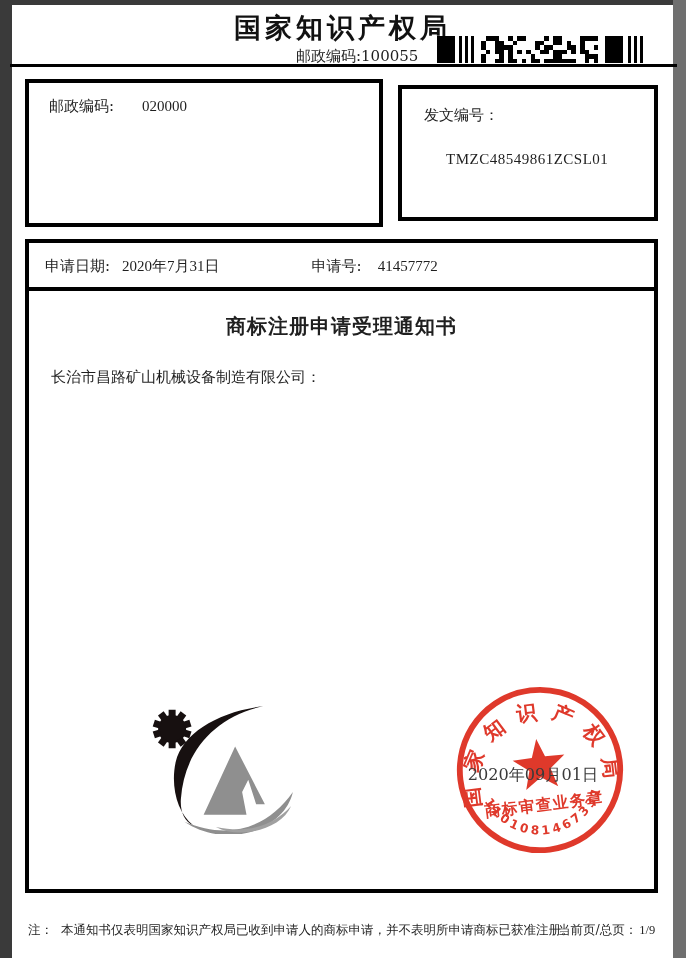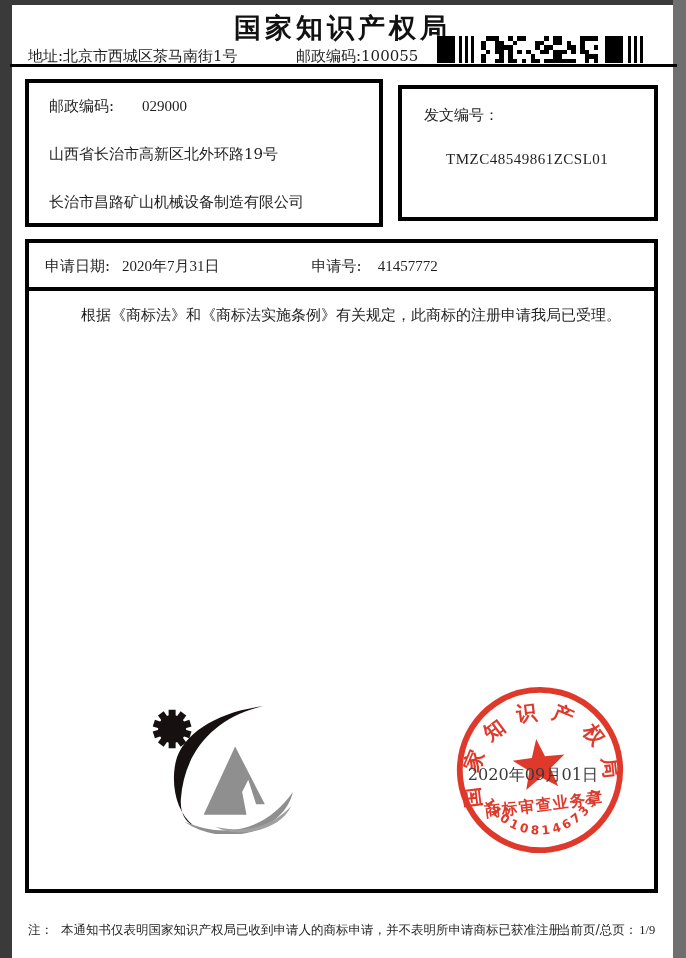--- a/index.html
+++ b/index.html
@@ -57,21 +57,20 @@
 </style>
 </head>
 <body>
 
 <div class="page">
   <div class="frame-left"></div>
   <div class="frame-top"></div>
   <div class="frame-right"></div>
 
   <div class="hdr-title">国家知识产权局</div>
-  <div class="hdr-address">地址:北京市西城区茶马南街1号</div>
   <div class="hdr-postcode">邮政编码:100055</div>
   <div class="barcode">
       <span style="display: inline-block; width: 18px; height: 100%; background: rgb(0, 0, 0);"></span>
       <span style="display: inline-block; width: 4px; height: 100%; background: transparent;"></span>
       <span style="display: inline-block; width: 3px; height: 100%; background: rgb(0, 0, 0);"></span>
       <span style="display: inline-block; width: 3px; height: 100%; background: transparent;"></span>
       <span style="display: inline-block; width: 3px; height: 100%; background: rgb(0, 0, 0);"></span>
       <span style="display: inline-block; width: 3px; height: 100%; background: transparent;"></span>
       <span style="display: inline-block; width: 3px; height: 100%; background: rgb(0, 0, 0);"></span>
       <span style="display: inline-block; width: 7px; height: 100%; background: transparent;"></span>
@@ -239,40 +238,39 @@
       <span style="display: inline-block; width: 3px; height: 100%; background: rgb(0, 0, 0);"></span>
       <span style="display: inline-block; width: 3px; height: 100%; background: transparent;"></span>
       <span style="display: inline-block; width: 3px; height: 100%; background: rgb(0, 0, 0);"></span>
       <span style="display: inline-block; width: 3px; height: 100%; background: transparent;"></span>
       <span style="display: inline-block; width: 3px; height: 100%; background: rgb(0, 0, 0);"></span>
     </div>
   <div class="hdr-rule"></div>
 
   <div class="box box-sender">
     <div class="row1">
-      <span>邮政编码:</span><span class="val">029000</span>
+      <span>邮政编码:</span><span class="val">020000</span>
     </div>
-    <div class="row2">山西省长治市高新区北外环路19号</div>
-    <div class="row3">长治市昌路矿山机械设备制造有限公司</div>
   </div>
 
   <div class="box box-docnum">
     <div class="lbl">发文编号：</div>
     <div class="val">TMZC48549861ZCSL01</div>
   </div>
 
   <div class="box box-appl">
     <span class="dl">申请日期:</span>
     <span class="dv">2020年7月31日</span>
     <span class="nl">申请号:</span>
     <span class="nv">41457772</span>
   </div>
 
   <div class="box box-main">
-    <p class="notice-p">根据《商标法》和《商标法实施条例》有关规定，此商标的注册申请我局已受理。</p>
+    <div class="notice-title">商标注册申请受理通知书</div>
+    <div class="notice-recipient">长治市昌路矿山机械设备制造有限公司：</div>
   </div>
 
   <svg class="applicant-logo" viewBox="0 0 190 160">
     <g fill="#171010">
       <circle cx="46" cy="40" r="16"></circle>
       <g>
         <rect x="42" y="18" width="8" height="8"></rect>
         <rect x="42" y="18" width="8" height="8" transform="rotate(36 46 40)"></rect>
         <rect x="42" y="18" width="8" height="8" transform="rotate(72 46 40)"></rect>
         <rect x="42" y="18" width="8" height="8" transform="rotate(108 46 40)"></rect>

